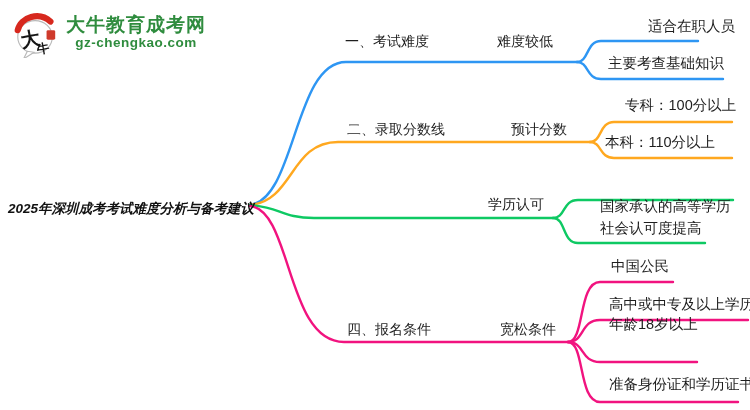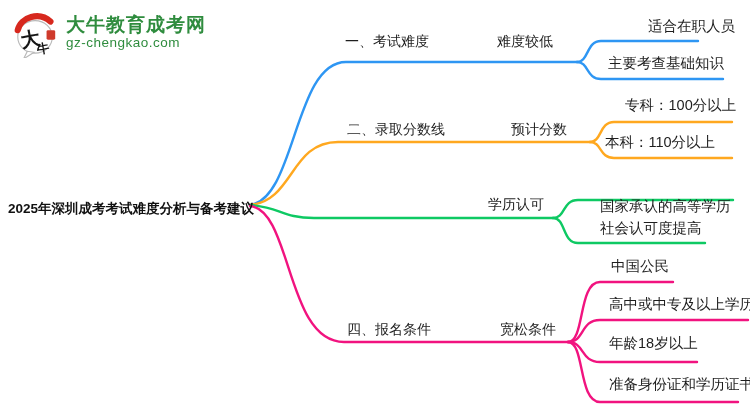--- a/index.html
+++ b/index.html
@@ -9,32 +9,32 @@
   }
   .lines{position:absolute;left:0;top:0;width:750px;height:410px;}
   .lines path{fill:none;stroke-width:2.4;stroke-linecap:round;}
   .lbl{
     position:absolute;white-space:nowrap;height:20px;line-height:20px;
     font-size:14px;font-weight:500;color:#1e1e1e;
   }
   .leaf{font-size:14.5px;}
   .map-title{
     position:absolute;left:8px;top:198px;height:21px;line-height:21px;
-    white-space:nowrap;font-size:13.5px;font-weight:700;color:#111;
+    white-space:nowrap;font-size:13.5px;font-weight:700;color:#111;font-style:italic;
   }
   .logo{position:absolute;left:12px;top:10px;display:flex;align-items:flex-start;}
   .logo-icon{width:48px;height:48px;display:block;}
   .logo-text{margin-left:6px;padding-top:4px;}
   .site-name{
     font-size:19px;font-weight:700;color:#2f8c3e;letter-spacing:1px;
     line-height:22px;white-space:nowrap;
   }
   .site-url{
-    font-size:13.5px;font-weight:400;color:#2f8c3e;line-height:14px;
-    letter-spacing:0.5px;white-space:nowrap;
+    font-size:13.5px;font-weight:700;color:#2f8c3e;line-height:14px;
+    letter-spacing:0.5px;white-space:nowrap;text-align:center;
   }
 </style>
 </head>
 <body>
 
 <div class="stage">
 
   <svg class="lines" viewBox="0 0 750 410">
 
     <path d="M250 205 C296 199, 294 62, 346 62 L577 62" stroke="#2e96f3"></path>
@@ -84,16 +84,16 @@
   <div class="lbl leaf" style="left:605px;top:132px;">本科：110分以上</div>
 
   <div class="lbl" style="left:488px;top:194px;">学历认可</div>
   <div class="lbl leaf" style="left:600px;top:174px;margin-top:22px;">国家承认的高等学历</div>
   <div class="lbl leaf" style="left:600px;top:218px;">社会认可度提高</div>
 
   <div class="lbl" style="left:347px;top:319px;">四、报名条件</div>
   <div class="lbl" style="left:500px;top:319px;">宽松条件</div>
   <div class="lbl leaf" style="left:611px;top:256px;">中国公民</div>
   <div class="lbl leaf" style="left:609px;top:294px;">高中或中专及以上学历</div>
-  <div class="lbl leaf" style="left:609px;top:333px;">年龄18岁以上</div>
+  <div class="lbl leaf" style="left:609px;top:314px;">年龄18岁以上</div>
   <div class="lbl leaf" style="left:609px;top:374px;">准备身份证和学历证书</div>
 
 </div>
 
 </body></html>

